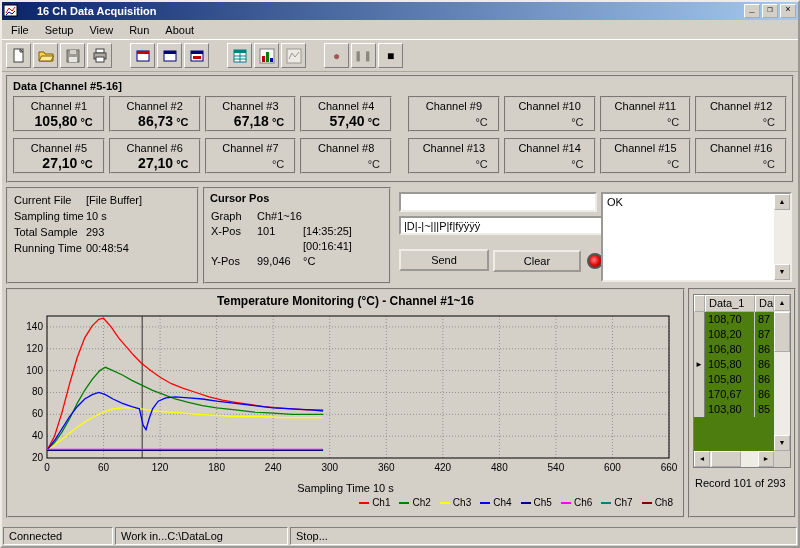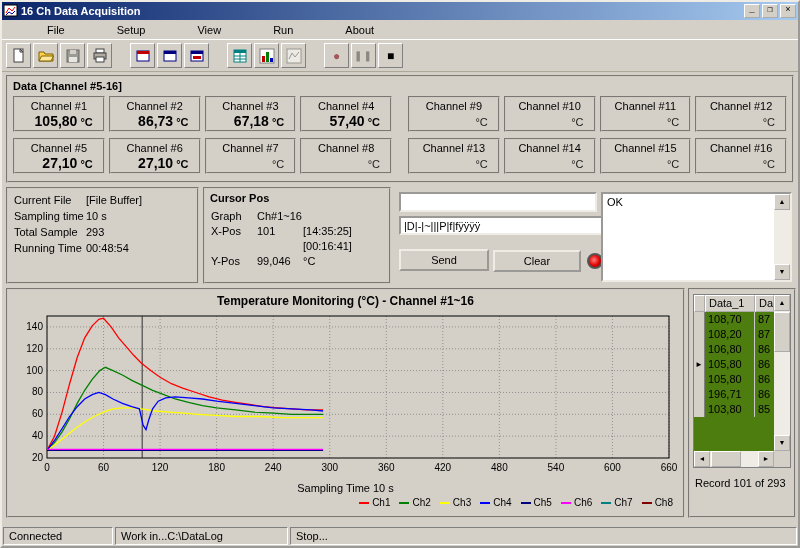--- a/index.html
+++ b/index.html
@@ -6,30 +6,30 @@
   html,body { width:800px; height:548px; overflow:hidden; }
   body { font-family:"Liberation Sans",sans-serif; font-size:11px; background:#3a6ea5; color:#000; }
 
   .window { position:relative; width:800px; height:548px; background:#d4d0c8;
             border:2px outset #efece6; }
 
   
   .titlebar { position:absolute; left:0; top:0; width:796px; height:18px;
               background:linear-gradient(to right,#0a246a,#a6caf0);
               display:flex; align-items:center; padding:0 2px; }
-  .title-text { color:#fff; font-weight:bold; font-size:11px; margin-left:3px; flex:1;
+  .title-text { color:#fff; font-weight:bold; font-size:11px; margin-left:19px; flex:1;
                 white-space:nowrap; }
   .cap-btn { width:16px; height:14px; background:#d4d0c8; border:1px outset #fff;
              font-size:9px; line-height:11px; text-align:center; margin-left:2px;
              font-family:"Liberation Mono",monospace; color:#000; }
 
   
   .menubar { position:absolute; left:0; top:18px; width:796px; height:19px;
              display:flex; align-items:center; padding-left:1px; }
-  .menu-item { padding:3px 8px;margin-left:36px; }
+  .menu-item { padding:3px 8px; }
   .toolbar { position:absolute; left:0; top:37px; width:796px; height:33px;
              display:flex; align-items:center; padding-left:4px;
              border-top:1px solid #fff; border-bottom:1px solid #aca899; }
   .tool-btn { width:25px; height:25px; background:#d4d0c8;
               border:1px solid; border-color:#fff #808080 #808080 #fff;
               display:flex; align-items:center; justify-content:center; margin-right:2px; }
   .tool-gap { width:16px; }
   .glyph { font-size:12px; line-height:12px; }
 
   
@@ -465,21 +465,21 @@
           <span class="t-c1">105,80</span>
           <span class="t-c2">86</span>
         </div>
         <div class="t-row">
           <span class="t-marker tr-marker"></span>
           <span class="t-c1">105,80</span>
           <span class="t-c2">86</span>
         </div>
         <div class="t-row">
           <span class="t-marker tr-marker"></span>
-          <span class="t-c1">196,71</span>
+          <span class="t-c1">170,67</span>
           <span class="t-c2">86</span>
         </div>
         <div class="t-row">
           <span class="t-marker tr-marker"></span>
           <span class="t-c1">103,80</span>
           <span class="t-c2">85</span>
         </div>
       </div>
       <div class="vscroll" style="right:0; top:0; bottom:16px;">
         <div class="sb-btn" style="top:0; right:0;">▲</div>

